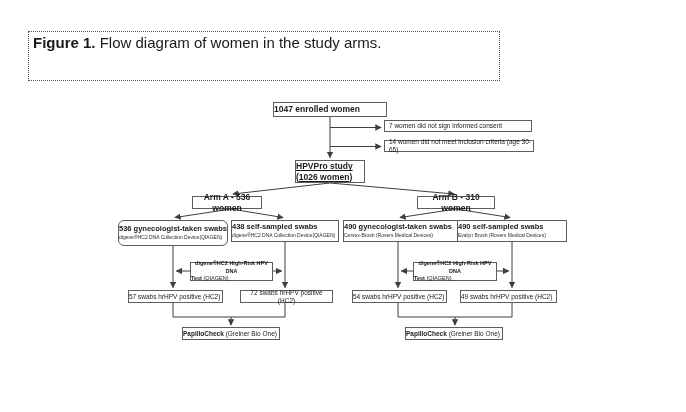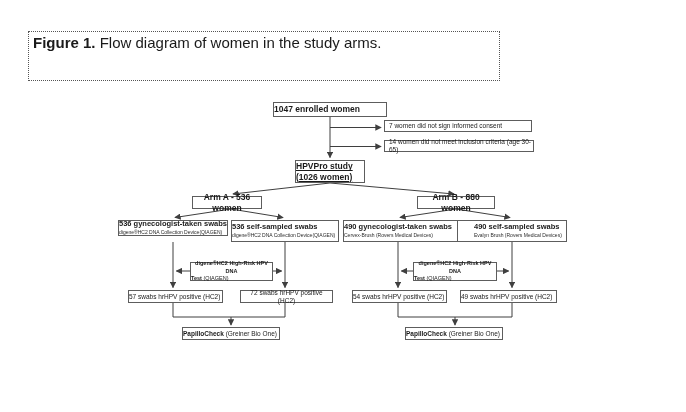--- a/index.html
+++ b/index.html
@@ -75,36 +75,36 @@
 
   <div class="box b-main" style="left:295px;top:160px;width:70px;height:23px;text-decoration:underline;">
     <span>HPVPro study</span>
     <span>(1026 women)</span>
   </div>
 
   <div class="box b-main" style="left:192px;top:196px;width:70px;height:13px;">
     <span>Arm A - 536 women</span>
   </div>
   <div class="box b-main" style="left:417px;top:196px;width:78px;height:13px;">
-    <span>Arm B - 880 women</span>
+    <span>Arm B - 310 women</span>
   </div>
 
-  <div class="box" style="left:118px;top:220px;width:110px;height:16px;">
+  <div class="box" style="left:118px;top:220px;width:110px;height:26px;border-radius:6px;">
     <span class="b-title">536 gynecologist-taken swabs</span>
     <span class="b-sub">digene®HC2 DNA Collection Device(QIAGEN)</span>
   </div>
   <div class="box" style="left:231px;top:220px;width:108px;height:22px;">
-    <span class="b-title">536 self-sampled swabs</span>
+    <span class="b-title">438 self-sampled swabs</span>
     <span class="b-sub">digene®HC2 DNA Collection Device(QIAGEN)</span>
   </div>
   <div class="box" style="left:343px;top:220px;width:132px;height:22px;">
     <span class="b-title">490 gynecologist-taken swabs</span>
     <span class="b-sub">Cervex-Brush (Rovers Medical Devices)</span>
   </div>
-  <div class="box" style="left:457px;top:220px;width:110px;height:22px;padding-left:16px;">
+  <div class="box" style="left:457px;top:220px;width:110px;height:22px;">
     <span class="b-title">490 self-sampled swabs</span>
     <span class="b-sub">Evalyn Brush (Rovers Medical Devices)</span>
   </div>
 
   <div class="box" style="left:190px;top:262px;width:83px;height:19px;">
     <span class="b-test1">digene®HC2 High-Risk HPV DNA</span>
     <span class="b-test2"><span class="bold">Test</span><span> (QIAGEN)</span></span>
   </div>
   <div class="box" style="left:413px;top:262px;width:84px;height:19px;">
     <span class="b-test1">digene®HC2 High-Risk HPV DNA</span>

